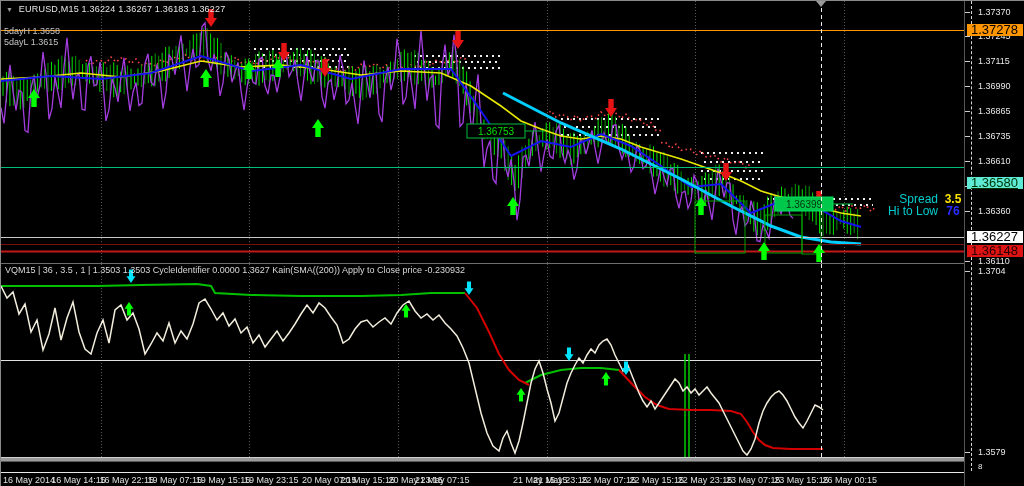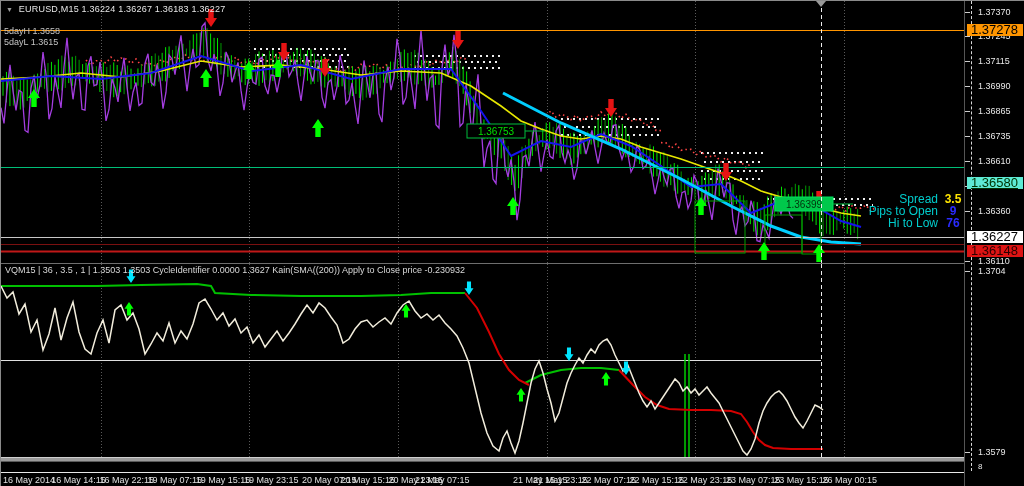--- a/index.html
+++ b/index.html
@@ -387,24 +387,20 @@
 
   <div class="fiveday" id="fd-h">5dayH 1.3658</div>
   <div class="fiveday" id="fd-l">5dayL 1.3615</div>
 
   <div id="info-panel">
     <div class="info-row">
       <span class="lbl">Spread</span>
       <span class="val v-yellow">3.5</span>
     </div>
     <div class="info-row">
-      <span class="lbl">Pips to Open</span>
-      <span class="val v-blue">9</span>
-    </div>
-    <div class="info-row">
       <span class="lbl">Hi to Low</span>
       <span class="val v-blue">76</span>
     </div>
   </div>
 
   <div id="sub-header">VQM15 | 36 , 3.5 , 1 |  1.3503 1.3503   CycleIdentifier 0.0000 1.3627   Kain(SMA((200)) Apply to Close price -0.230932</div>
 
   <div id="splitter"></div>
   <div id="mini-pane"></div>
 

